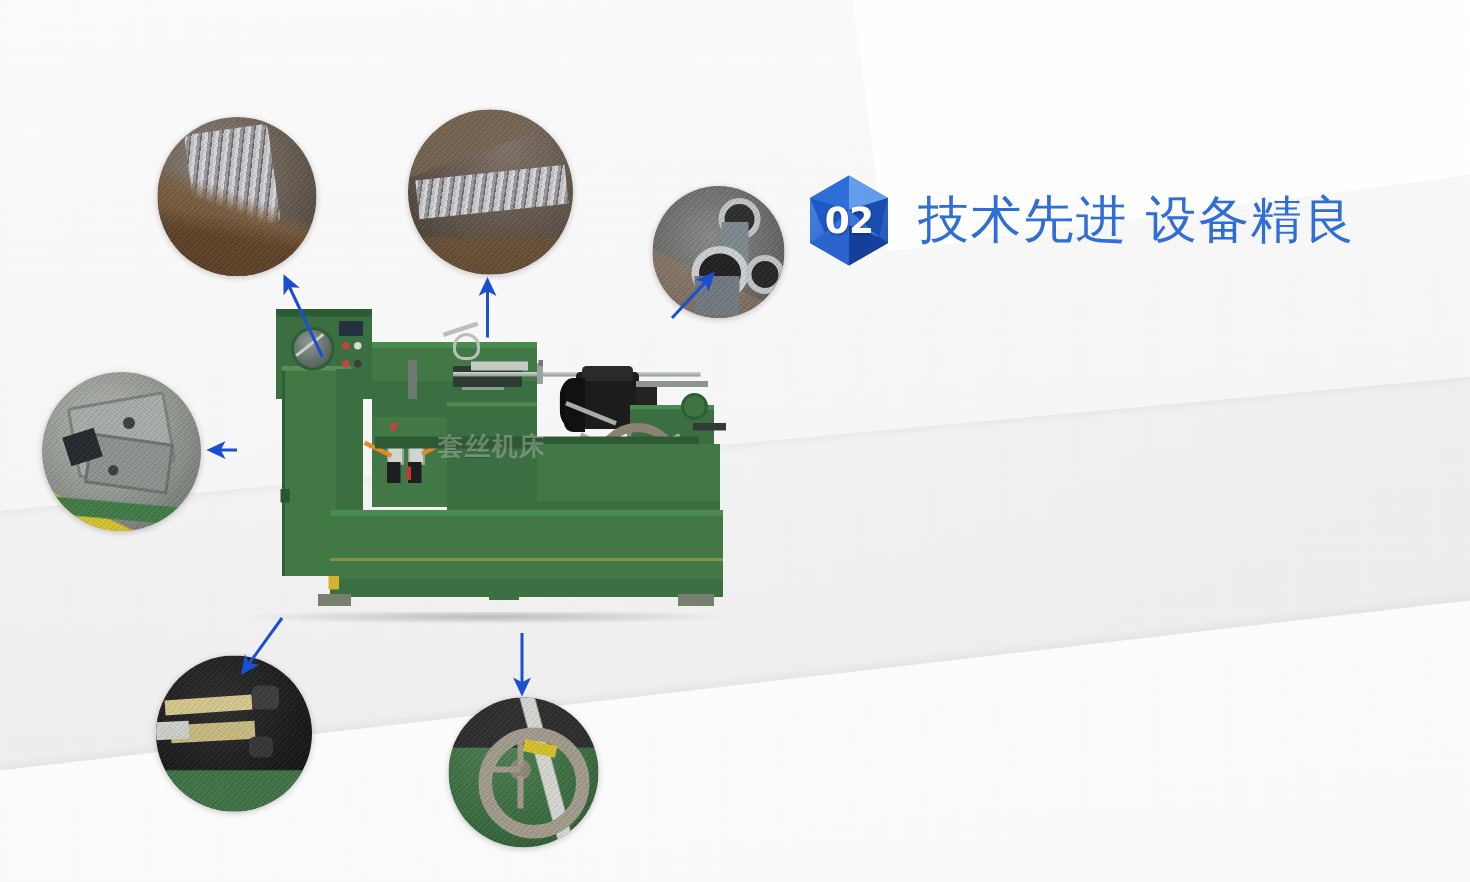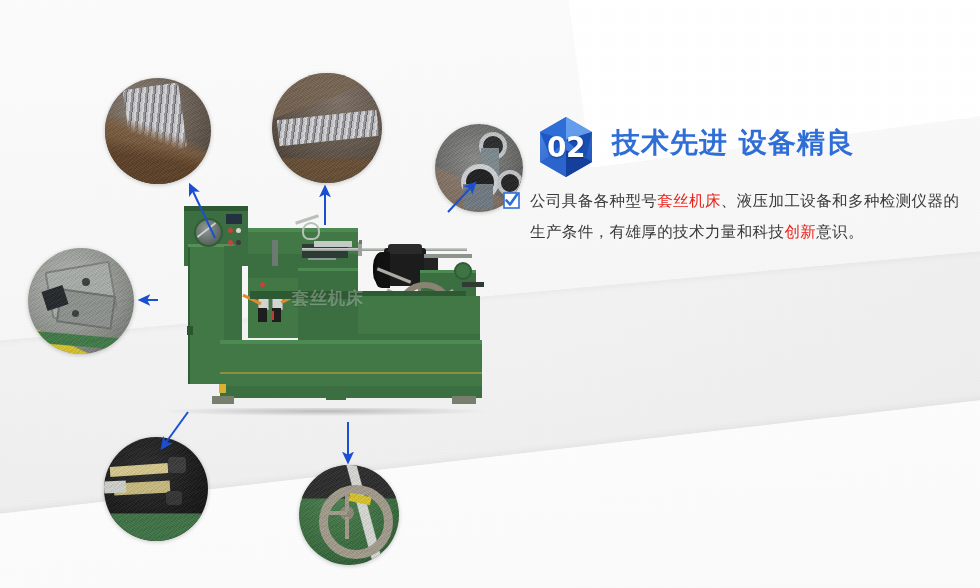--- a/index.html
+++ b/index.html
@@ -84,28 +84,28 @@
   
   .arrow{position:absolute;pointer-events:none;}
 
   
   #right{position:absolute;left:503px;top:104px;width:460px;}
   .hdr{position:relative;height:72px;}
   #badge{position:absolute;left:33px;top:12px;width:60px;height:62px;}
   .badge-num{
     position:absolute;left:0;top:0;width:60px;height:62px;
     display:flex;align-items:center;justify-content:center;
-    font-size:28px;font-weight:bold;color:#ffffff;
+    font-size:24px;font-weight:bold;color:#ffffff;
     letter-spacing:-.5px;
     text-shadow:0 1px 2px rgba(0,30,90,.55);
     font-family:"DejaVu Sans","Liberation Sans",sans-serif;
   }
   .hdr-title{
     position:absolute;left:109px;top:20px;
-    font-size:28px;font-weight:bold;color:#2f6ed6;
+    font-size:34px;font-weight:normal;color:#2f6ed6;
     letter-spacing:1px;
     font-family:"DejaVu Sans","Liberation Sans",sans-serif;
     white-space:nowrap;
   }
   .para{
     position:relative;margin:0 0 26px 0;padding-left:27px;
     font-size:15.5px;line-height:31px;color:#3a3a3a;
     font-family:"DejaVu Sans","Liberation Sans",sans-serif;
     letter-spacing:.4px;
   }
@@ -319,23 +319,16 @@
         <polygon points="4,16 30,24 14,40" fill="#1f58c4"></polygon>
         <polygon points="56,16 30,24 50,42" fill="#1a4db0"></polygon>
         <polygon points="30,61 4,46 14,40 30,34" fill="#2b64cc"></polygon>
         <polygon points="30,61 56,46 50,42 30,34" fill="#14409c"></polygon>
         <polygon points="14,40 30,24 50,42 30,34" fill="#3b76dd"></polygon>
       </svg>
       <div class="badge-num" style="left:33px;top:12px;">02</div>
       <div class="hdr-title">技术先进  设备精良</div>
     </div>
 
-    <p class="para" id="p1">
-      <svg class="chk" viewBox="0 0 17 17">
-        <rect x="1" y="1" width="15" height="15" fill="#ffffff" stroke="#2f6ed6" stroke-width="1.6"></rect>
-        <path d="M3.5,8.5 L7,12.5 L14,2.5" fill="none" stroke="#2f6ed6" stroke-width="2.6" stroke-linecap="round" stroke-linejoin="round"></path>
-      </svg>
-      <span><span>公司具备各种型号</span><span class="hl">套丝机床</span><span>、液压加工设备和多种检测仪器的生产条件，有雄厚的技术力量和科技</span><span class="hl">创新</span><span>意识。</span></span>
-    </p>
 
 
   </div>
 </div>
 
 </body></html>

